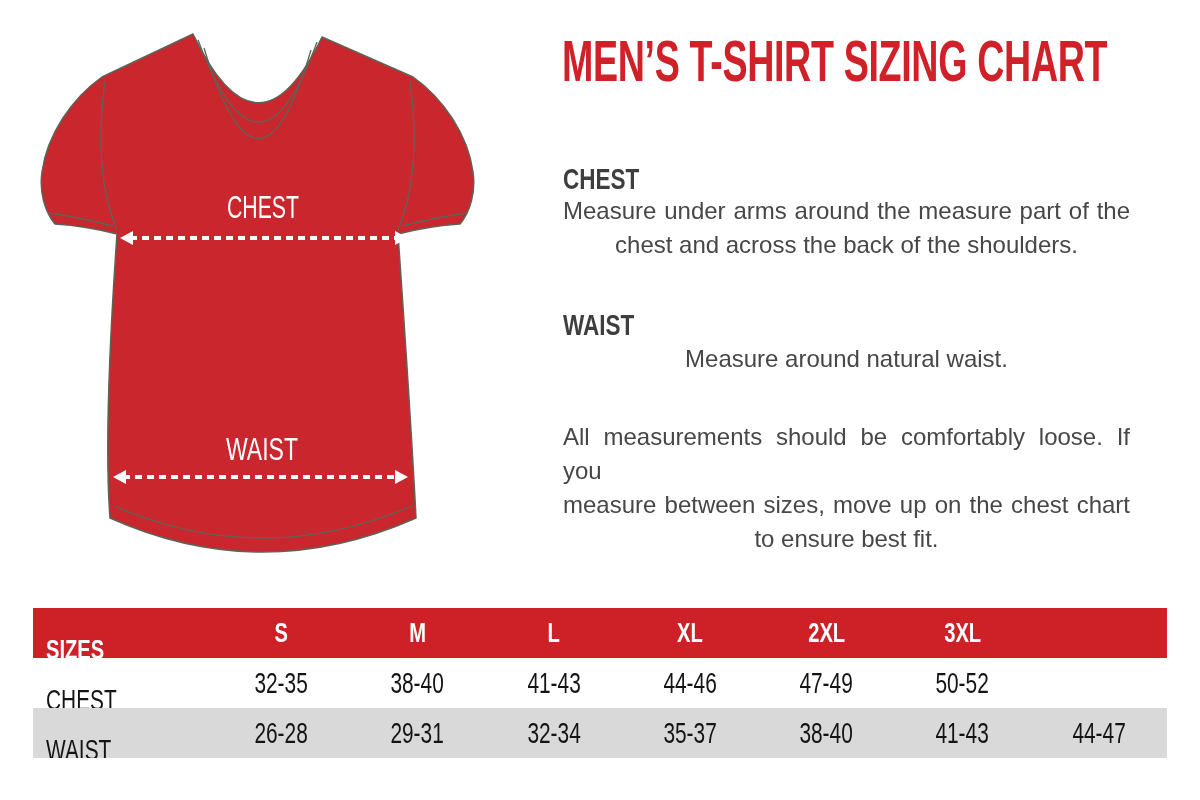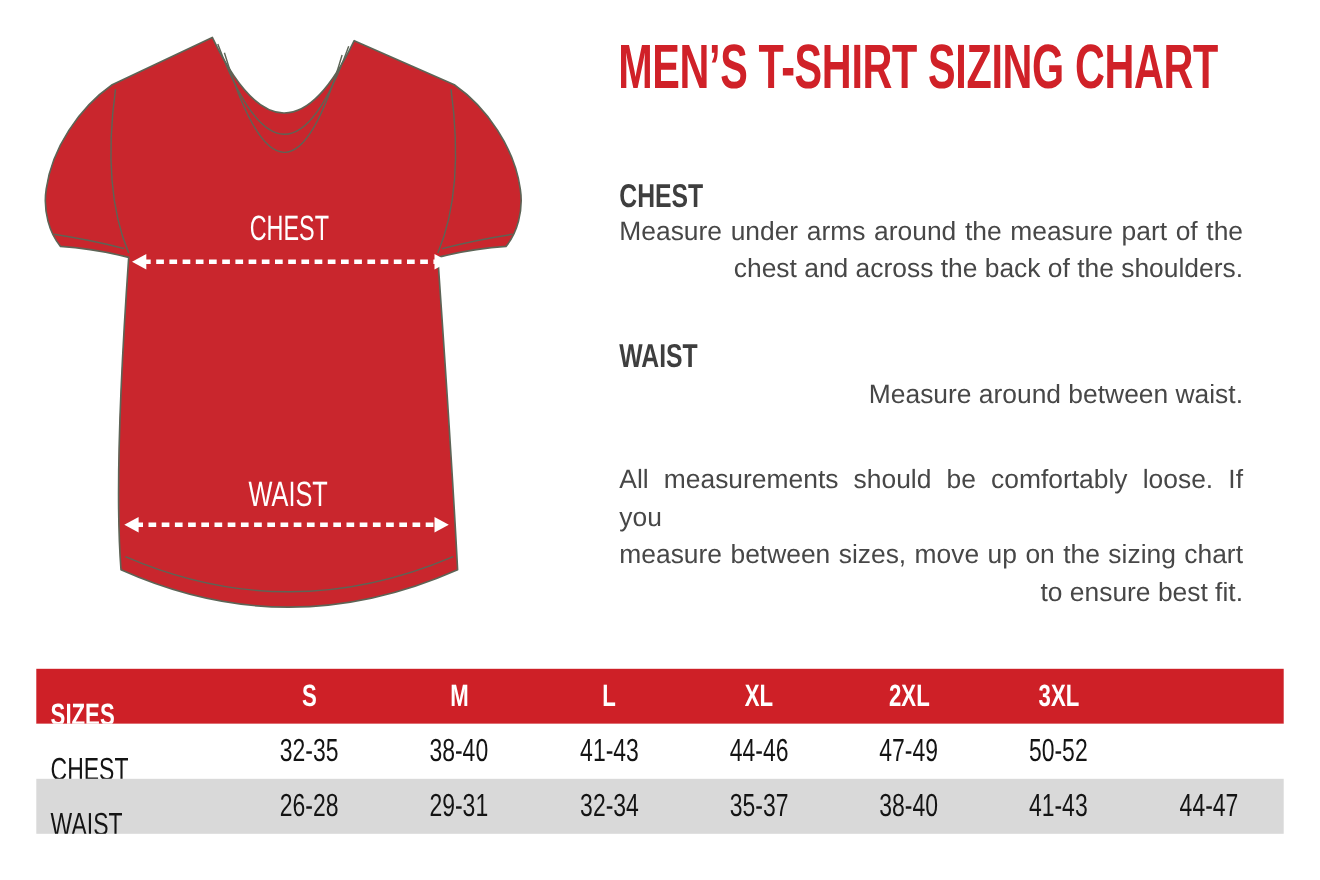--- a/index.html
+++ b/index.html
@@ -29,21 +29,21 @@
     color: #3E3E3E;
     white-space: nowrap;
     transform: scaleX(0.75); transform-origin: left top;
   }
   .para {
     position: absolute; left: 563px; width: 567px;
     font-size: 24px; line-height: 34px;
     color: var(--text-dark, #474747);
   }
   .para .jline { text-align: justify; text-align-last: justify; }
-  .para .line  { text-align: right; }
+  .para .line  { text-align: center; }
 
   
   .size-table {
     position: absolute; left: 33px; top: 608px; width: 1134px;
   }
   .trow {
     display: grid;
     grid-template-columns: 180px repeat(7, 1fr);
     height: 50px; line-height: 50px;
   }
@@ -107,26 +107,26 @@
   <h1 class="title">MEN’S T-SHIRT SIZING CHART</h1>
 
   <div class="sec-heading" style="top:164px">CHEST</div>
   <div class="para" style="top:194px">
     <div class="jline">Measure under arms around the measure part of the</div>
     <div class="line">chest and across the back of the shoulders.</div>
   </div>
 
   <div class="sec-heading" style="top:310px">WAIST</div>
   <div class="para" style="top:342px">
-    <div class="line">Measure around between waist.</div>
+    <div class="line">Measure around natural waist.</div>
   </div>
 
   <div class="para" style="top:420px">
     <div class="jline">All measurements should be comfortably loose. If you</div>
-    <div class="jline">measure between sizes, move up on the sizing chart</div>
+    <div class="jline">measure between sizes, move up on the chest chart</div>
     <div class="line">to ensure best fit.</div>
   </div>
 
   <div class="size-table">
     <div class="trow head">
       <div class="cell lbl"><span class="cond">SIZES</span></div>
       <div class="cell"><span class="cond">S</span></div>
       <div class="cell"><span class="cond">M</span></div>
       <div class="cell"><span class="cond">L</span></div>
       <div class="cell"><span class="cond">XL</span></div>

